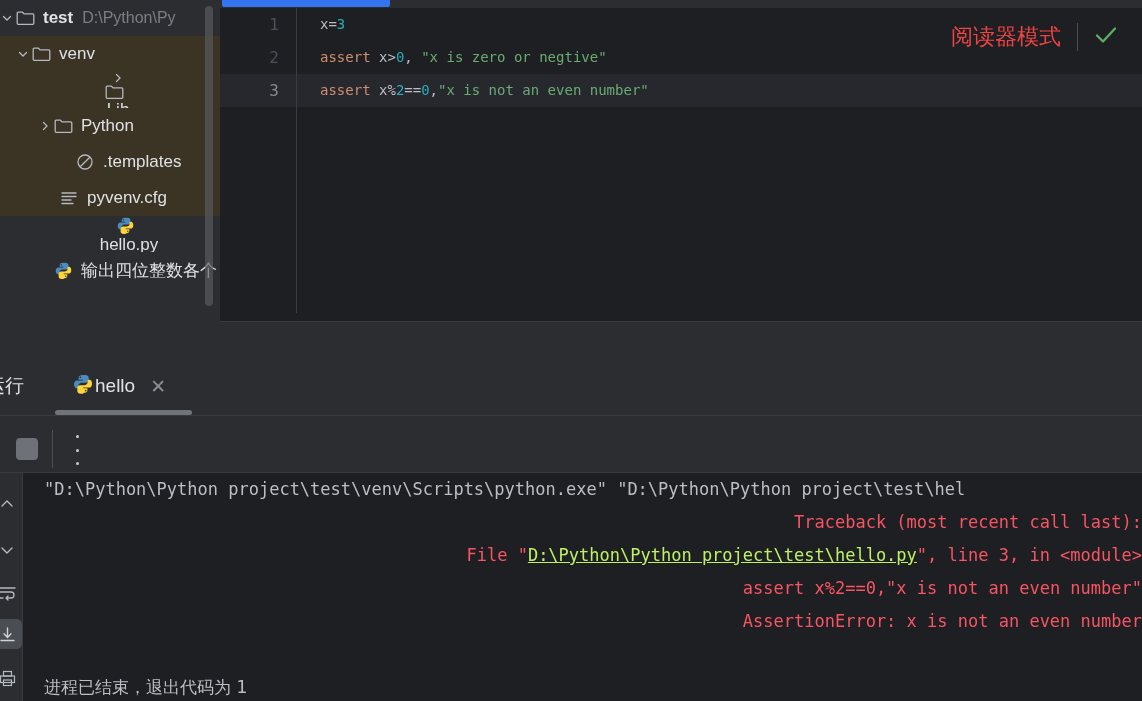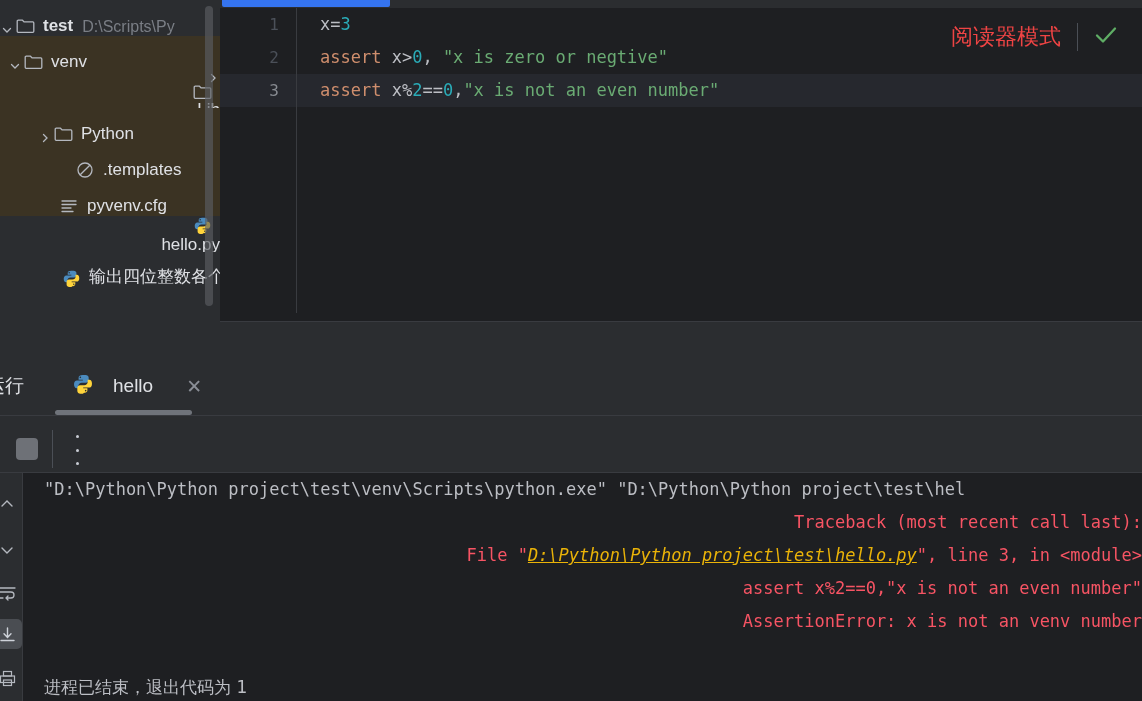--- a/index.html
+++ b/index.html
@@ -9,21 +9,21 @@
     -webkit-font-smoothing:antialiased;
   }
   .app{position:absolute;inset:0;background:#2b2d30;}
 
   
   .sidebar{
     position:absolute;left:0;top:0;width:220px;height:330px;
     background:#2b2d30;overflow:hidden;
   }
   .tree-row{
-    position:relative;height:36px;display:flex;align-items:flex-end;
+    position:relative;height:36px;display:flex;align-items:center;
     color:#dfe1e5;font-size:17px;white-space:nowrap;
   }
   .tree-row.venv-scope{background:#3b3323;}
   .arrow{
     width:14px;min-width:14px;display:inline-block;text-align:center;
     color:#b4b8bf;font-size:12px;line-height:1;
   }
   .arrow svg{display:block;margin:0 auto;}
   .ico{
     width:22px;min-width:22px;height:20px;display:inline-flex;
@@ -69,21 +69,21 @@
     padding-right:18px;color:#4b5059;
     font-family:"DejaVu Sans Mono","Liberation Mono",monospace;font-size:16px;
   }
   .gutter-line.cur{background:#26282e;color:#878b91;}
   .gutter-border{position:absolute;left:76px;top:0;width:1px;height:305px;background:#393b40;}
   .code{
     position:absolute;left:77px;top:0;width:845px;height:305px;
   }
   .code-line{
     height:33px;line-height:33px;padding-left:23px;white-space:pre;
-    font-family:"DejaVu Sans Mono","Liberation Mono",monospace;font-size:17px;
+    font-family:"DejaVu Sans Mono","Liberation Mono",monospace;font-size:14px;
     color:#bcbec4;
   }
   .code-line.cur{background:#26282e;}
   .k-kw{color:#cf8e6d;}
   .k-num{color:#2aacb8;}
   .k-str{color:#6aab73;}
   .k-op{color:#bcbec4;}
   .reader-mode{
     position:absolute;right:24px;top:14px;display:flex;align-items:center;gap:16px;
   }
@@ -93,21 +93,21 @@
 
   
   .run-panel{
     position:absolute;left:0;top:322px;width:1142px;height:379px;background:#2b2d30;
   }
   .run-title{
     position:absolute;left:-14px;top:35px;height:58px;display:flex;align-items:center;
     color:#dfe1e5;font-size:19px;white-space:nowrap;
   }
   .run-tab{
-    position:absolute;left:62px;top:35px;height:58px;display:flex;align-items:center;gap:19px;
+    position:absolute;left:62px;top:35px;height:58px;display:flex;align-items:center;gap:1px;
     color:#dfe1e5;font-size:19px;padding:0 10px;
   }
   .run-tab .close-x{color:#8a8e96;font-size:19px;margin-left:14px;cursor:default;}
   .run-tab-underline{
     position:absolute;left:55px;top:88px;width:137px;height:5px;
     background:#6f737a;border-radius:3px;
   }
   .run-header-sep{position:absolute;left:0;top:93px;width:1142px;height:1px;background:#393b40;}
 
   .run-toolbar{position:absolute;left:0;top:94px;width:1142px;height:56px;background:#2b2d30;}
@@ -138,21 +138,21 @@
   .console{
     position:absolute;left:23px;top:151px;width:1119px;height:550px;background:#1e1f22;
     overflow:hidden;
   }
   .c-line{
     height:33px;line-height:33px;padding-left:21px;white-space:pre;
     font-family:"DejaVu Sans Mono","Liberation Mono",monospace;font-size:17px;
     color:#bcbec4;
   }
   .c-err{color:#f75464;text-align:right;}
-  .c-link{color:#eab308;text-decoration:underline;font-style:italic;}
+  .c-link{color:#bef264;text-decoration:underline;}
   .c-exit{color:#bcbec4;font-family:"DejaVu Sans","Liberation Sans",sans-serif;font-size:17px;}
 </style>
 </head>
 <body>
 
 <div class="app">
 
   <div class="sidebar">
     <div id="tree-host">
         <div class="tree-row">
@@ -160,23 +160,23 @@
             <svg width="12" height="12" viewBox="0 0 12 12">
               <path d="M2.5 4.5 L6 8 L9.5 4.5" fill="none" stroke="#b4b8bf" stroke-width="1.3" stroke-linecap="round"></path>
             </svg>
           </span>
           <span class="ico">
             <svg width="19" height="16" viewBox="0 0 19 16">
               <path d="M1.2 3.2a1 1 0 0 1 1-1h4.3l1.5 1.7h8.8a1 1 0 0 1 1 1v8.4a1 1 0 0 1-1 1H2.2a1 1 0 0 1-1-1z" fill="none" stroke="#b4b8bf" stroke-width="1.3" stroke-linejoin="round"></path>
             </svg>
           </span>
           <span class="lbl bold">test</span>
-          <span class="path-hint">D:\Scripts\Py</span>
-        </div>
-        <div class="tree-row venv-scope" style="padding-left: 8px;">
+          <span class="path-hint">D:\Python\Py</span>
+        </div>
+        <div class="tree-row venv-scope" style="padding-left: 16px;">
           <span class="arrow">
             <svg width="12" height="12" viewBox="0 0 12 12">
               <path d="M2.5 4.5 L6 8 L9.5 4.5" fill="none" stroke="#b4b8bf" stroke-width="1.3" stroke-linecap="round"></path>
             </svg>
           </span>
           <span class="ico">
             <svg width="19" height="16" viewBox="0 0 19 16">
               <path d="M1.2 3.2a1 1 0 0 1 1-1h4.3l1.5 1.7h8.8a1 1 0 0 1 1 1v8.4a1 1 0 0 1-1 1H2.2a1 1 0 0 1-1-1z" fill="none" stroke="#b4b8bf" stroke-width="1.3" stroke-linejoin="round"></path>
             </svg>
           </span>
@@ -230,21 +230,21 @@
         <div class="tree-row" style="padding-left: 38px; flex-direction: column;">
           <span class="arrow"></span>
           <span class="ico">
             <svg width="19" height="19" viewBox="0 0 24 24">
               <path d="M11.6 2.2c-2.6 0-4.4.9-4.4 2.9v2.2h4.6v.8H5.5c-2 0-3.3 1.6-3.3 4.3 0 2.6 1 4.3 3 4.3h1.7v-2.6c0-2.1 1.7-3.5 3.8-3.5h4.5c1.7 0 3-1.3 3-3V5.1c0-1.7-1.5-2.9-3.3-2.9h-3.3zm-2.5 1.6c.5 0 .9.4.9.9s-.4.9-.9.9-.9-.4-.9-.9.4-.9.9-.9z" fill="#4b8bbe"></path>
               <path d="M12.4 21.8c2.6 0 4.4-.9 4.4-2.9v-2.2h-4.6v-.8h6.3c2 0 3.3-1.6 3.3-4.3 0-2.6-1-4.3-3-4.3h-1.7v2.6c0 2.1-1.7 3.5-3.8 3.5H8.8c-1.7 0-3 1.3-3 3v3.3c0 1.7 1.5 2.9 3.3 2.9h3.3zm2.5-1.6c-.5 0-.9-.4-.9-.9s.4-.9.9-.9.9.4.9.9-.4.9-.9.9z" fill="#ffd43b"></path>
             </svg>
           </span>
           <span class="lbl">hello.py</span>
         </div>
-        <div class="tree-row" style="padding-left: 38px; margin-left: 8px;">
+        <div class="tree-row" style="padding-left: 38px;">
           <span class="arrow"></span>
           <span class="ico">
             <svg width="19" height="19" viewBox="0 0 24 24">
               <path d="M11.6 2.2c-2.6 0-4.4.9-4.4 2.9v2.2h4.6v.8H5.5c-2 0-3.3 1.6-3.3 4.3 0 2.6 1 4.3 3 4.3h1.7v-2.6c0-2.1 1.7-3.5 3.8-3.5h4.5c1.7 0 3-1.3 3-3V5.1c0-1.7-1.5-2.9-3.3-2.9h-3.3zm-2.5 1.6c.5 0 .9.4.9.9s-.4.9-.9.9-.9-.4-.9-.9.4-.9.9-.9z" fill="#4b8bbe"></path>
               <path d="M12.4 21.8c2.6 0 4.4-.9 4.4-2.9v-2.2h-4.6v-.8h6.3c2 0 3.3-1.6 3.3-4.3 0-2.6-1-4.3-3-4.3h-1.7v2.6c0 2.1-1.7 3.5-3.8 3.5H8.8c-1.7 0-3 1.3-3 3v3.3c0 1.7 1.5 2.9 3.3 2.9h3.3zm2.5-1.6c-.5 0-.9-.4-.9-.9s.4-.9.9-.9.9.4.9.9-.4.9-.9.9z" fill="#ffd43b"></path>
             </svg>
           </span>
           <span class="lbl">输出四位整数各个</span>
         </div>
       </div>
@@ -355,21 +355,21 @@
 
     </div>
     <div class="vstrip-border"></div>
 
     <div class="console">
       <div id="console-host">
           <div class="c-line">"D:\Python\Python project\test\venv\Scripts\python.exe" "D:\Python\Python project\test\hel</div>
           <div class="c-line c-err">Traceback (most recent call last):</div>
           <div class="c-line c-err"><span>  File "</span><span class="c-link">D:\Python\Python project\test\hello.py</span><span>", line 3, in &lt;module&gt;</span></div>
           <div class="c-line c-err">    assert x%2==0,"x is not an even number"</div>
-          <div class="c-line c-err">AssertionError: x is not an venv number</div>
+          <div class="c-line c-err">AssertionError: x is not an even number</div>
           <div class="c-line">&nbsp;</div>
           <div class="c-line c-exit">进程已结束，退出代码为 1</div>
         </div>
 
     </div>
 
   </div>
 </div>
 
 </body></html>

